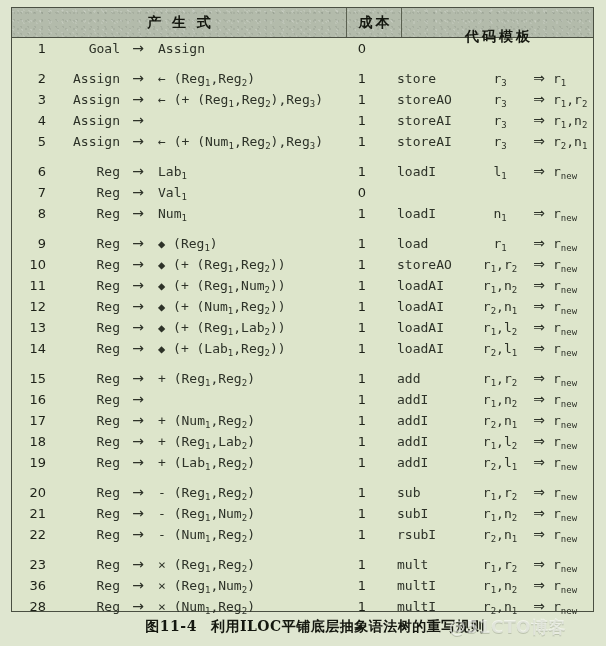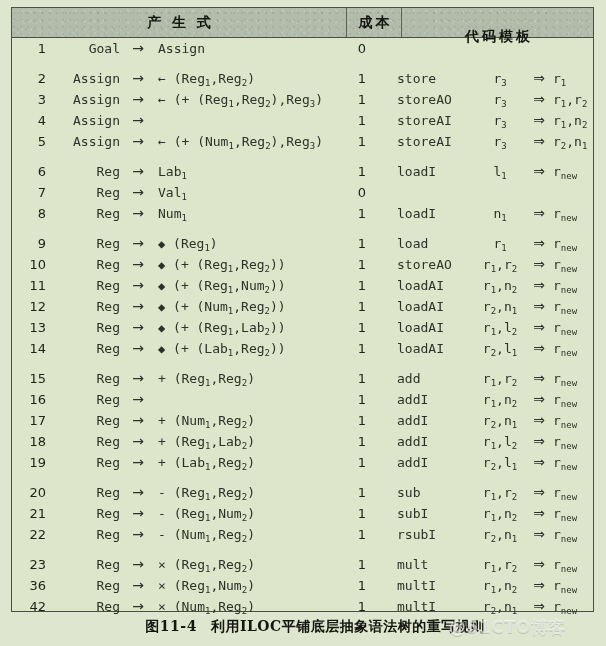--- a/index.html
+++ b/index.html
@@ -418,21 +418,21 @@
             <div class="cell c-lhs">Reg</div>
             <div class="cell c-arrow">→</div>
             <div class="cell c-rhs">× (Reg<span class="sub">1</span>,Num<span class="sub">2</span>)</div>
             <div class="cell c-cost">1</div>
             <div class="cell c-op">multI</div>
             <div class="cell c-args">r<span class="sub">1</span>,n<span class="sub">2</span></div>
             <div class="cell c-darrow">⇒</div>
             <div class="cell c-res">r<span class="sub">new</span></div>
           </div>
           <div class="row">
-            <div class="cell c-num">42</div>
+            <div class="cell c-num">28</div>
             <div class="cell c-lhs">Reg</div>
             <div class="cell c-arrow">→</div>
             <div class="cell c-rhs">× (Num<span class="sub">1</span>,Reg<span class="sub">2</span>)</div>
             <div class="cell c-cost">1</div>
             <div class="cell c-op">multI</div>
             <div class="cell c-args">r<span class="sub">2</span>,n<span class="sub">1</span></div>
             <div class="cell c-darrow">⇒</div>
             <div class="cell c-res">r<span class="sub">new</span></div>
           </div>
         </div>

